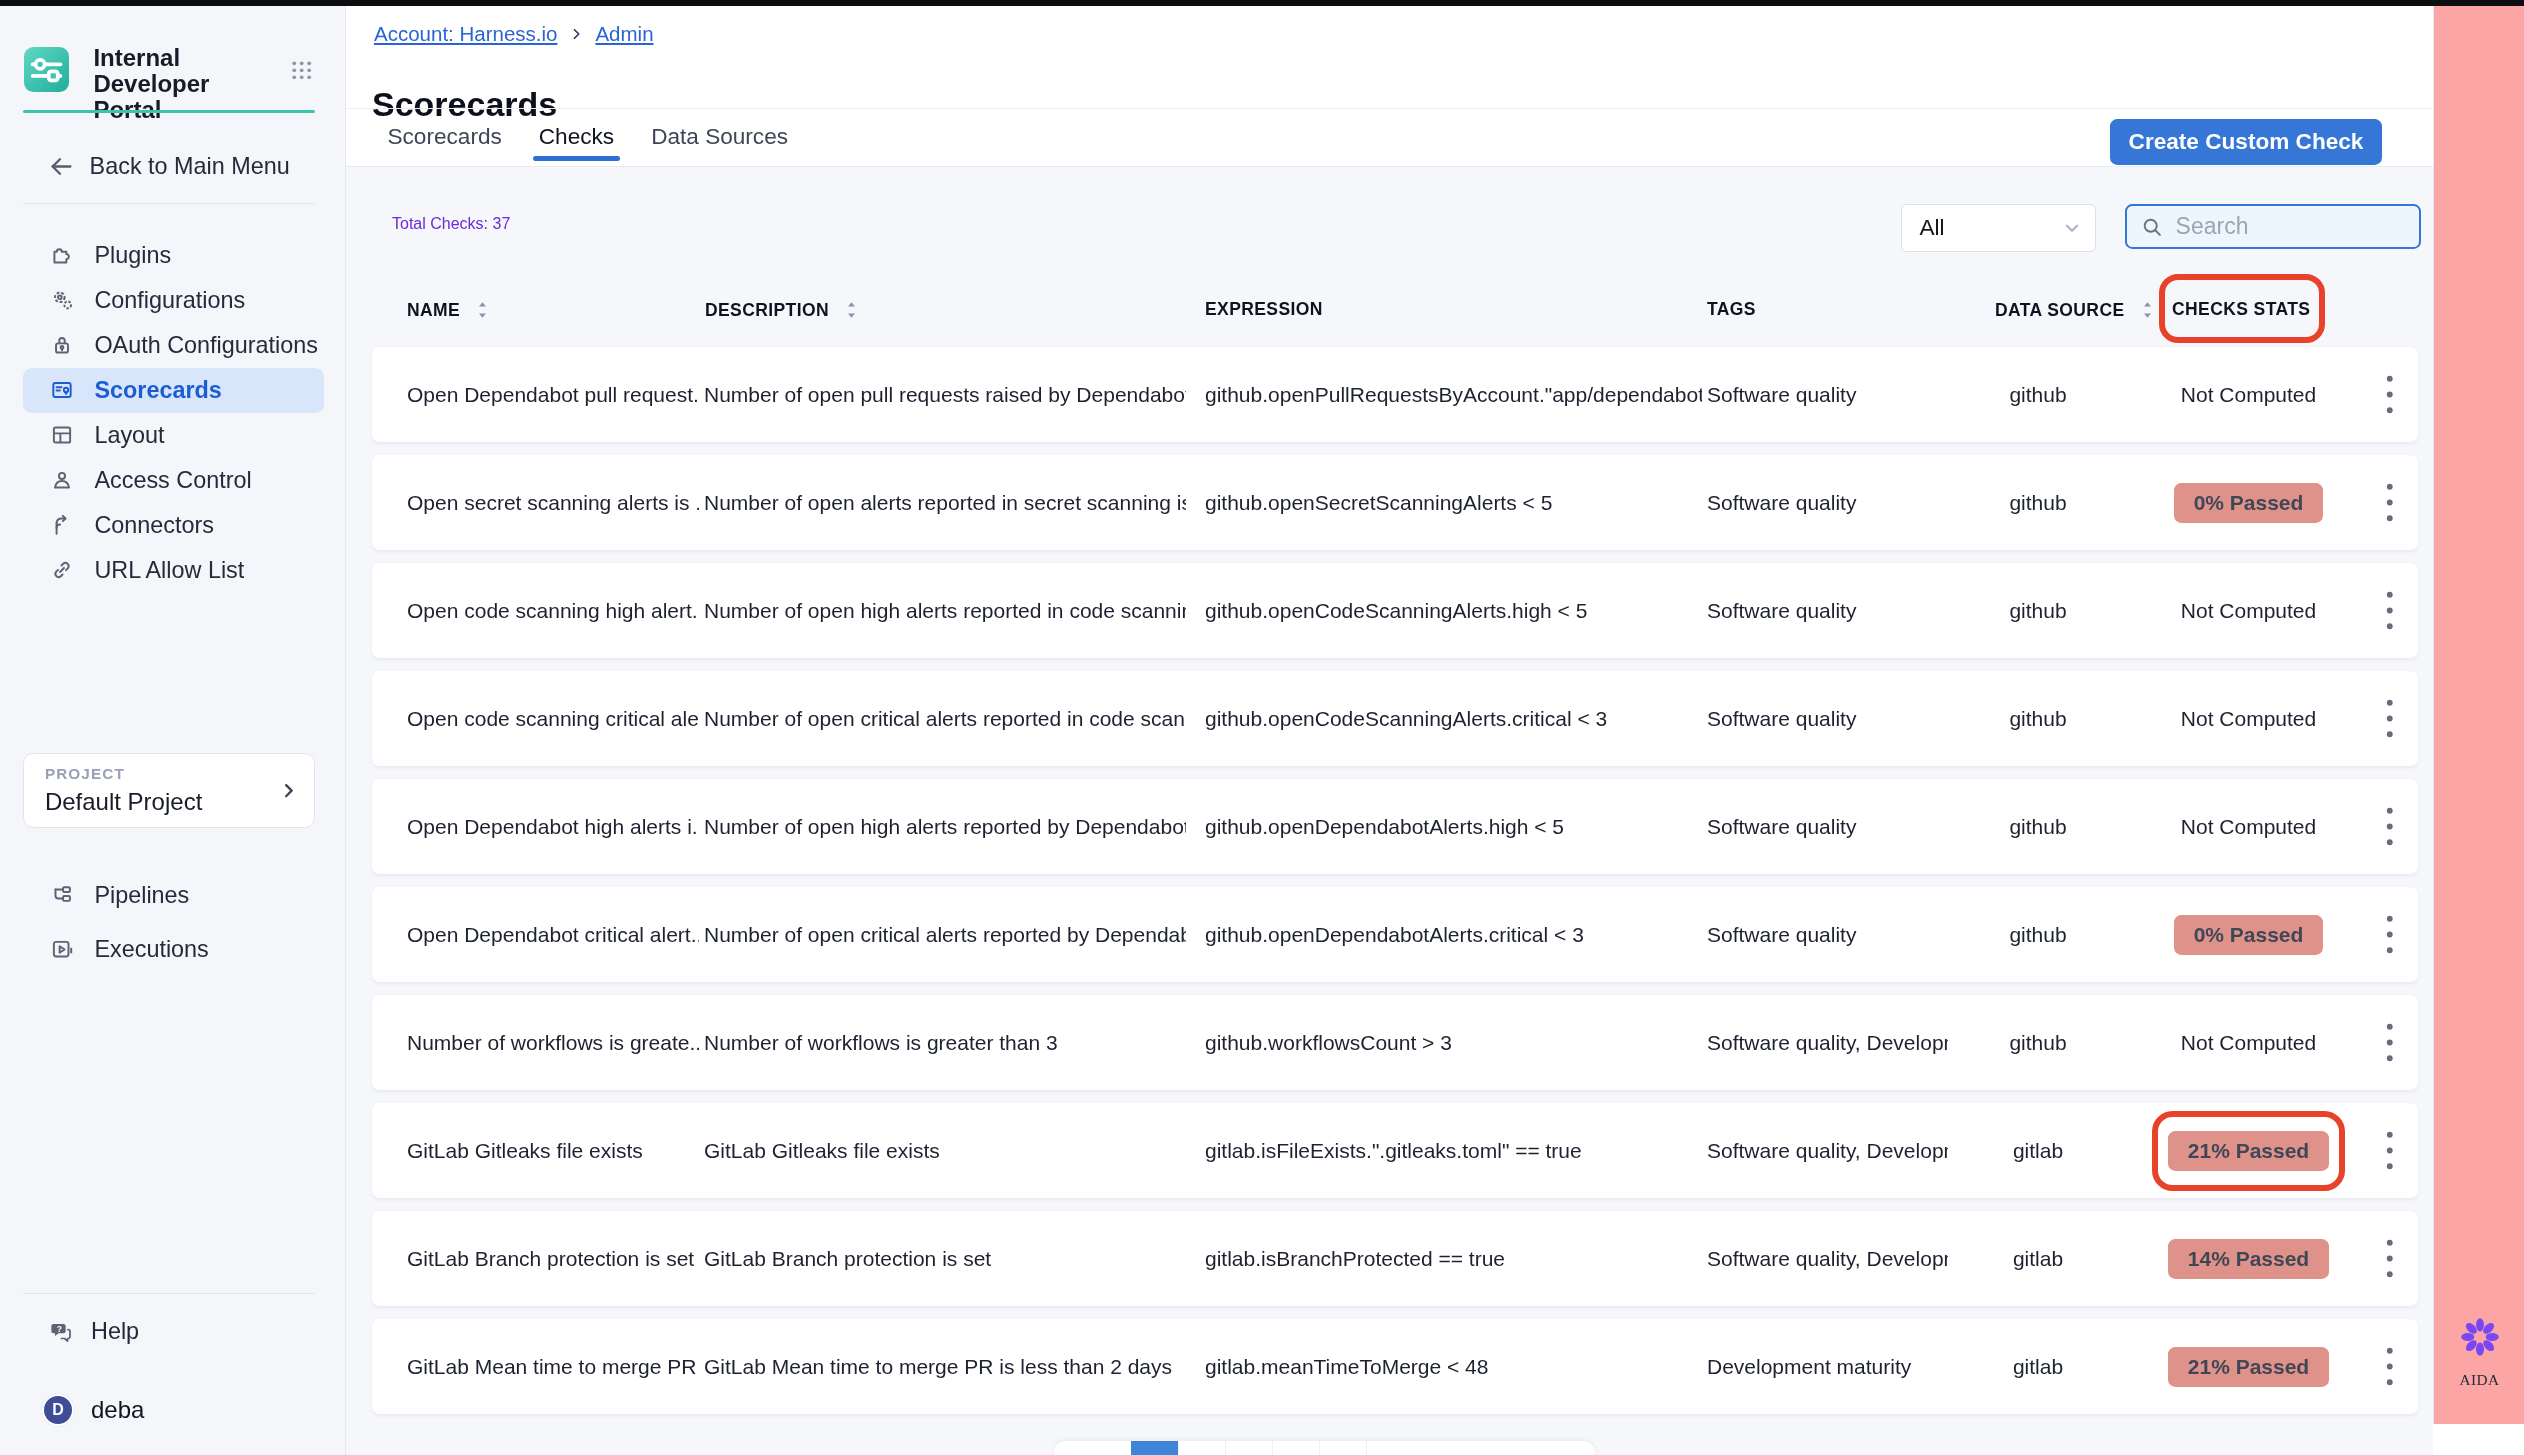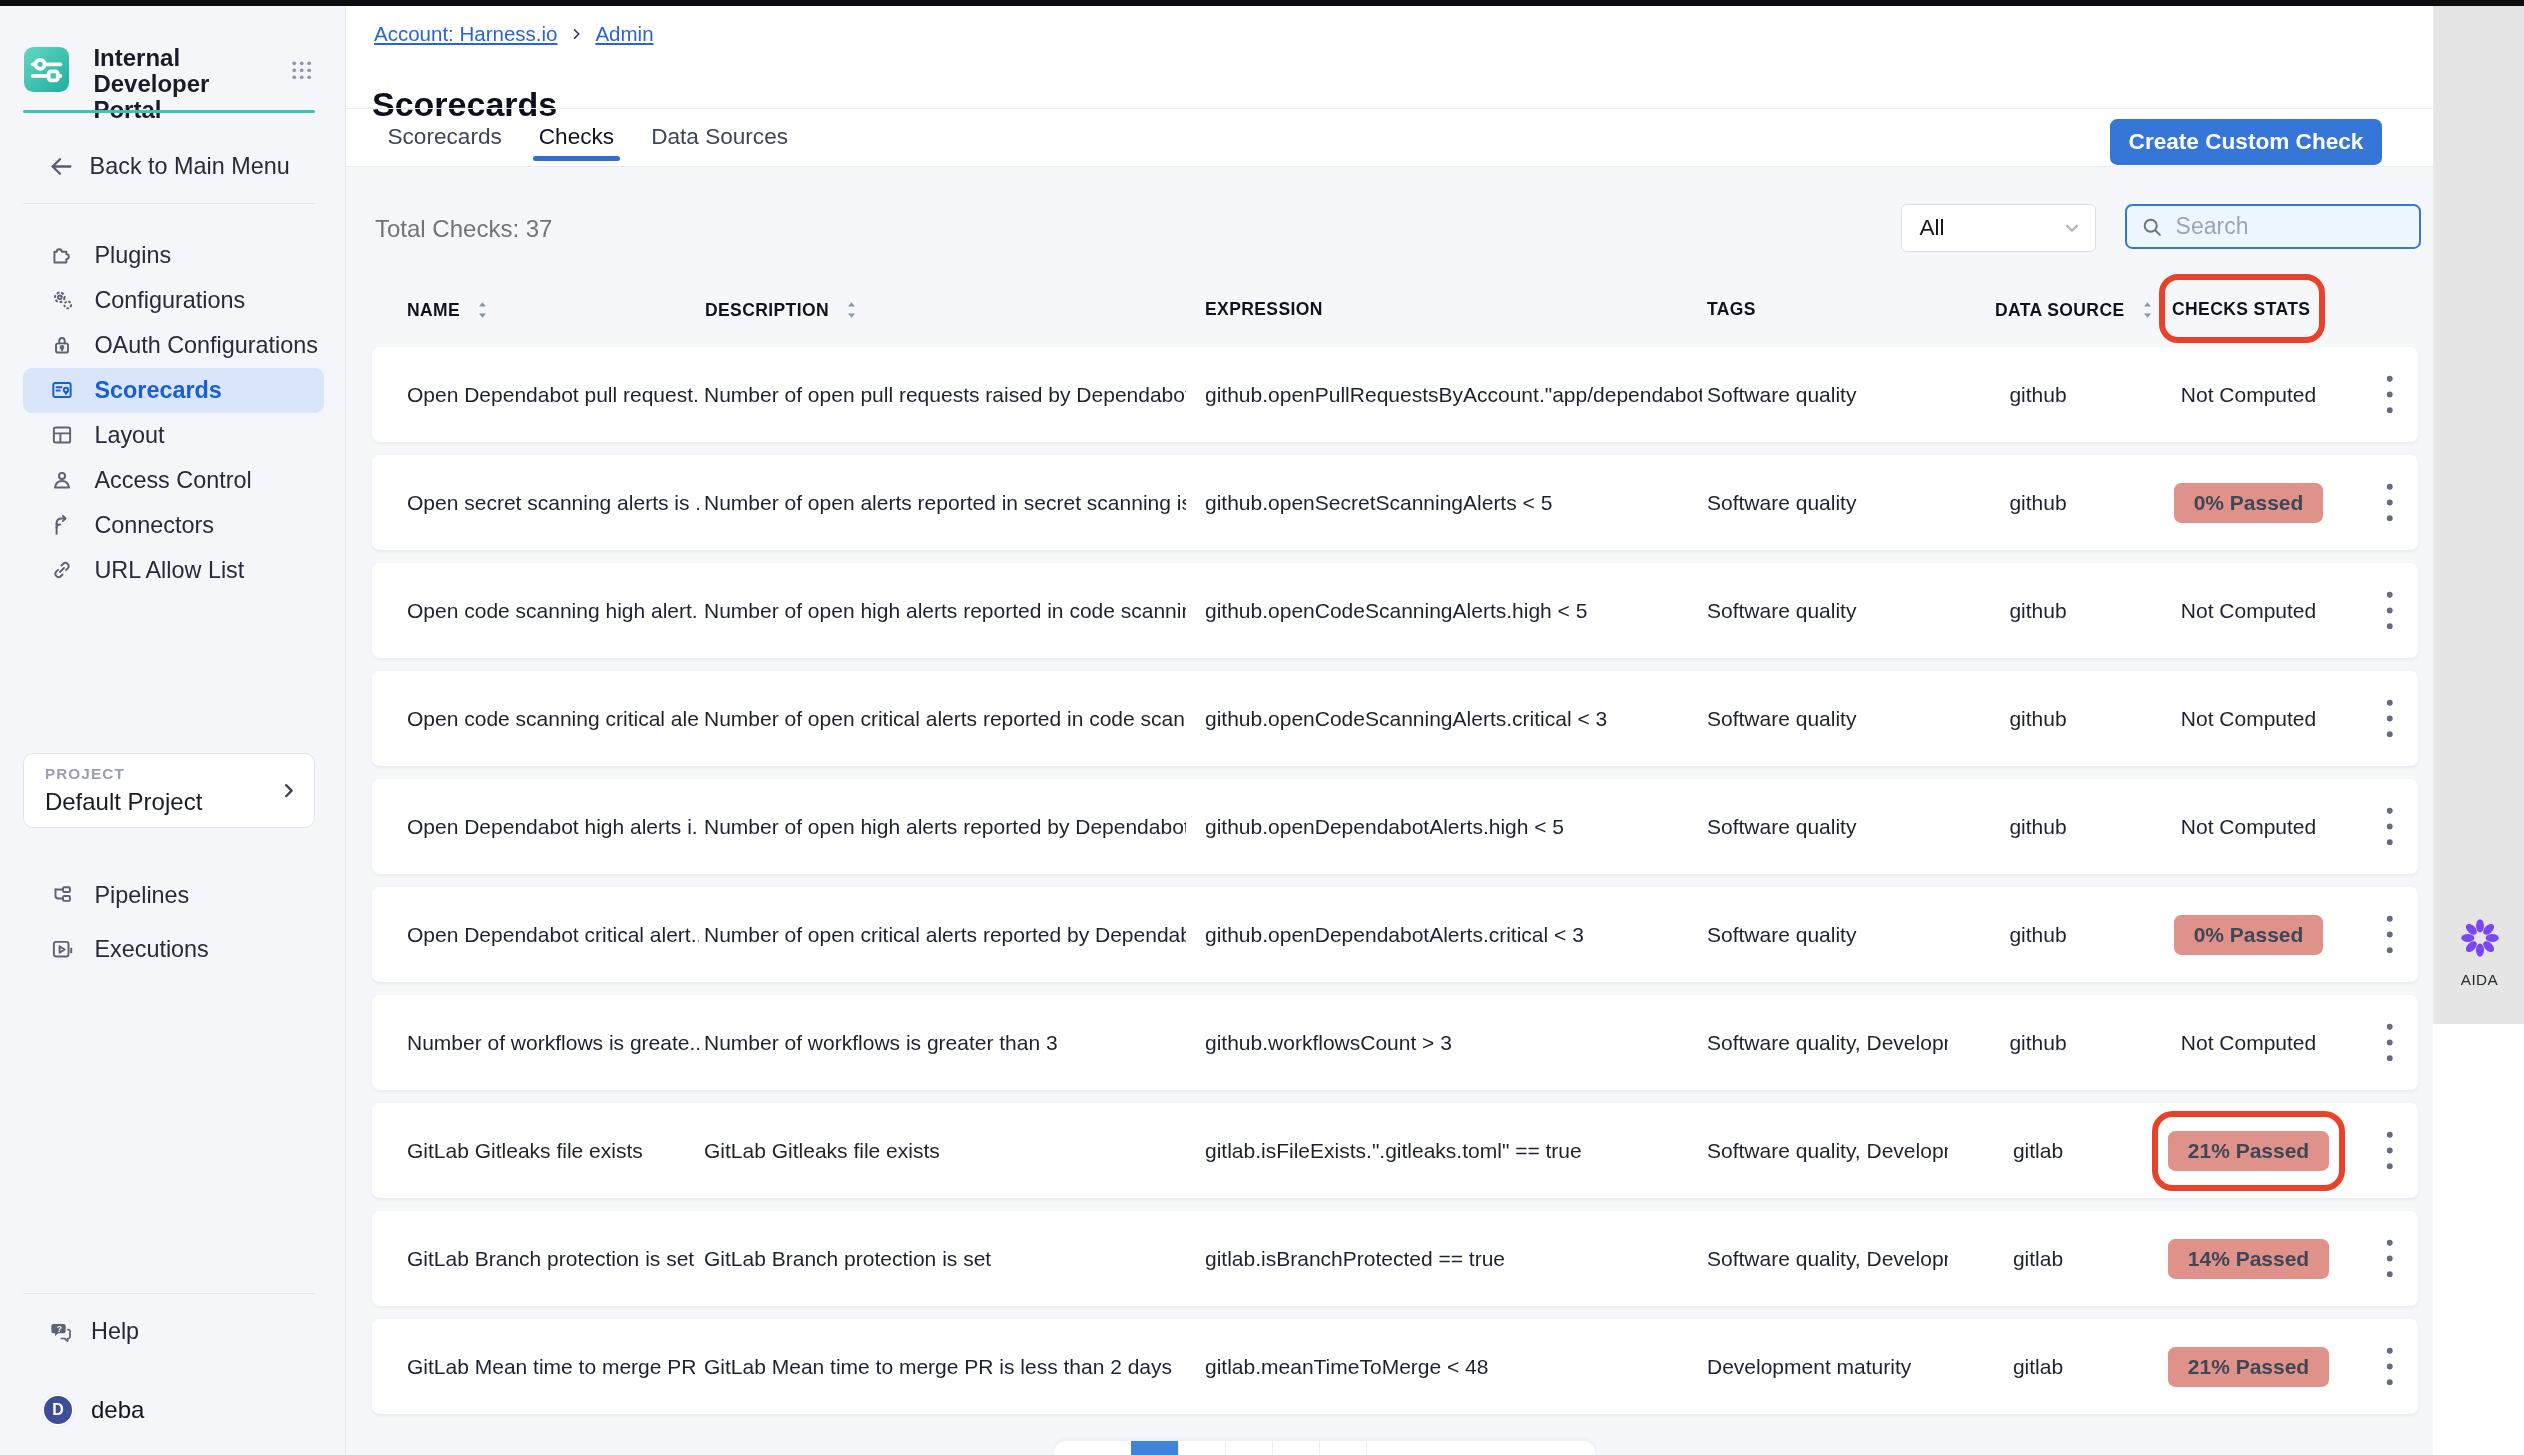--- a/index.html
+++ b/index.html
@@ -53,21 +53,21 @@
   .crumb{cursor:pointer;text-decoration:underline;}
   .page-title{position:absolute;left:26px;top:56px;font-size:34px;font-weight:700;color:#0d0f1c;}
   .tabs{position:absolute;left:40px;top:102px;height:58px;display:flex;align-items:center;gap:34px;}
   .tab{position:relative;font-size:22.6px;color:#3f4555;font-weight:500;cursor:pointer;padding:0 1.5px;}
   .tab.active{color:#101321;font-weight:400;}
   .tab.active::after{content:"";position:absolute;left:-4.4px;right:-4.4px;bottom:-11.7px;height:5.1px;border-radius:2.9px;background:#2f6fd3;}
   .create-btn{position:absolute;left:1764px;top:113px;width:272px;height:46px;background:#3576d6;border:none;border-radius:7.3px;color:#fff;font-size:22.6px;font-weight:700;font-family:inherit;cursor:pointer;}
 
   
   .content{position:absolute;left:346px;top:167px;width:2087px;height:1288px;background:#f6f7fb;}
-  .total-label{position:absolute;left:29px;top:48px;font-size:24px;font-weight:500;color:#737373;}
+  .total-label{position:absolute;left:46px;top:48px;font-size:16px;font-weight:500;color:#6d28d9;}
   .filter-select{position:absolute;left:1555px;top:37px;width:195px;height:48px;background:#fff;border:1.5px solid #dcdfe8;border-radius:5.8px;box-sizing:border-box;display:flex;align-items:center;cursor:pointer;}
   .filter-value{margin-left:17.5px;font-size:22.6px;color:#16181f;flex:1;}
   .filter-select svg{margin-right:11.7px;}
   .search-box{position:absolute;left:1779px;top:37px;width:296px;height:45px;background:#eef6fd;border:2.2px solid #3576d6;border-radius:7.3px;box-sizing:border-box;display:flex;align-items:center;}
   .search-box svg{margin-left:13px;flex:none;}
   .search-box input{flex:1;min-width:0;margin:0 10.2px;border:none;outline:none;background:transparent;font-size:23px;font-family:inherit;color:#2a2f3e;}
   .search-box input::placeholder{color:#9aa5b5;}
 
   .thead{position:absolute;top:132px;left:0;width:2087px;height:32px;}
   .th{position:absolute;display:flex;align-items:center;gap:13px;font-size:17.5px;font-weight:700;letter-spacing:0.4px;color:#10131f;white-space:nowrap;}
@@ -92,21 +92,21 @@
   .kebab{position:absolute;left:2003px;top:0;width:29px;height:95px;display:flex;align-items:center;justify-content:center;cursor:pointer;}
 
   .pagination{position:absolute;left:708px;top:1274px;width:541px;height:44px;background:#fff;border-radius:11.7px 11.7px 0 0;box-shadow:0 -1.5px 4.4px rgba(25,35,65,.05);display:flex;overflow:hidden;}
   .pg-cell{border-left:1.5px solid #edeff4;box-sizing:border-box;}
   .pg-prev{width:77px;border-left:none;}
   .pg-page{width:47px;}
   .pg-active{background:#3d85d8;border-left-color:#3d85d8;}
   .pg-next{flex:1;}
 
   
-  .gutter{position:absolute;left:2433px;top:5.8px;width:92px;height:1018px;background:#e5e5e5;border-left:1.5px solid #e8eaf0;box-sizing:border-box;}
+  .gutter{position:absolute;left:2433px;top:5.8px;width:92px;height:1418px;background:#fca5a5;border-left:1.5px solid #e8eaf0;box-sizing:border-box;font-family:Liberation Serif, serif;}
   .aida{position:absolute;left:0;bottom:35px;width:91px;text-align:center;cursor:pointer;}
   .aida-label{margin-top:7.3px;font-size:15.3px;letter-spacing:0.4px;color:#262b38;}
 </style>
 </head>
 <body>
 
 <div class="topstrip"></div>
 
 <aside class="sidebar">
   <div class="logo-row">

